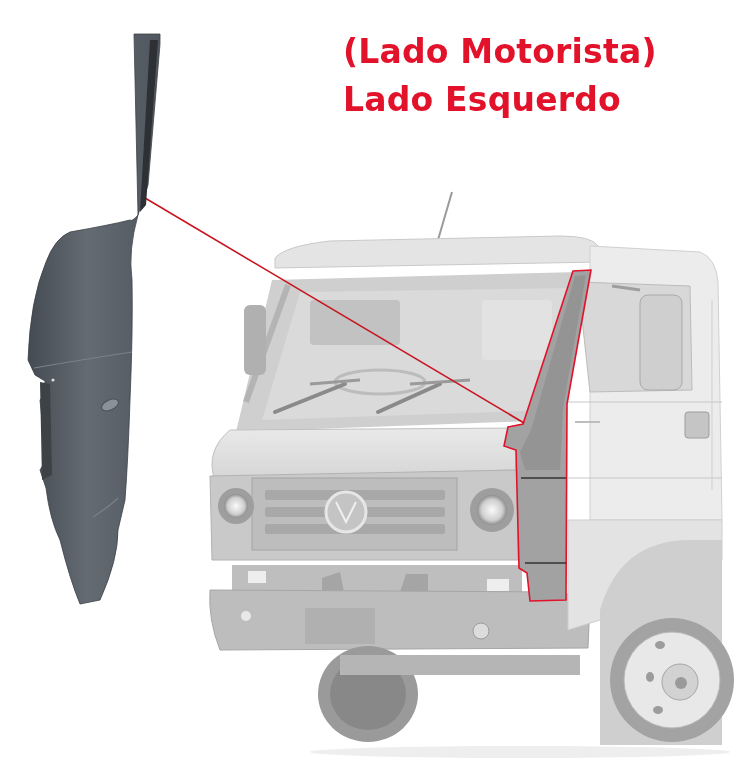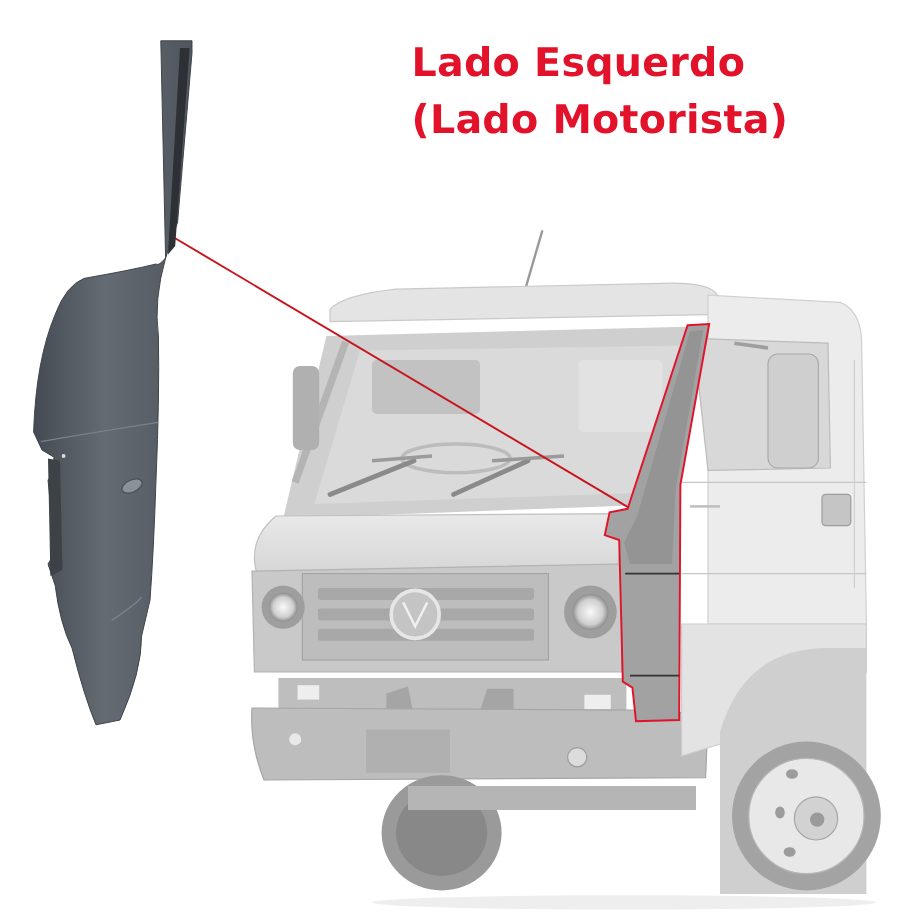--- a/index.html
+++ b/index.html
@@ -149,16 +149,16 @@
       <path d="M93 517 Q110 506 118 498" fill="none" stroke="#7a8189" stroke-width="1.2"></path>
 
       <ellipse cx="110" cy="405" rx="9" ry="5" transform="rotate(-25 110 405)" fill="#8a9199" stroke="#4a5056"></ellipse>
       <circle cx="53" cy="380" r="1.6" fill="#dcdcdc"></circle>
 
       <path d="M40 382 L50 384 L52 475 L42 480 Z" fill="#3d4247"></path>
     </g>
   </svg>
 
   <div class="caption">
+    <div>(Lado Motorista)</div>
     <div>Lado Esquerdo</div>
-    <div>(Lado Motorista)</div>
   </div>
 </div>
 
 </body></html>

